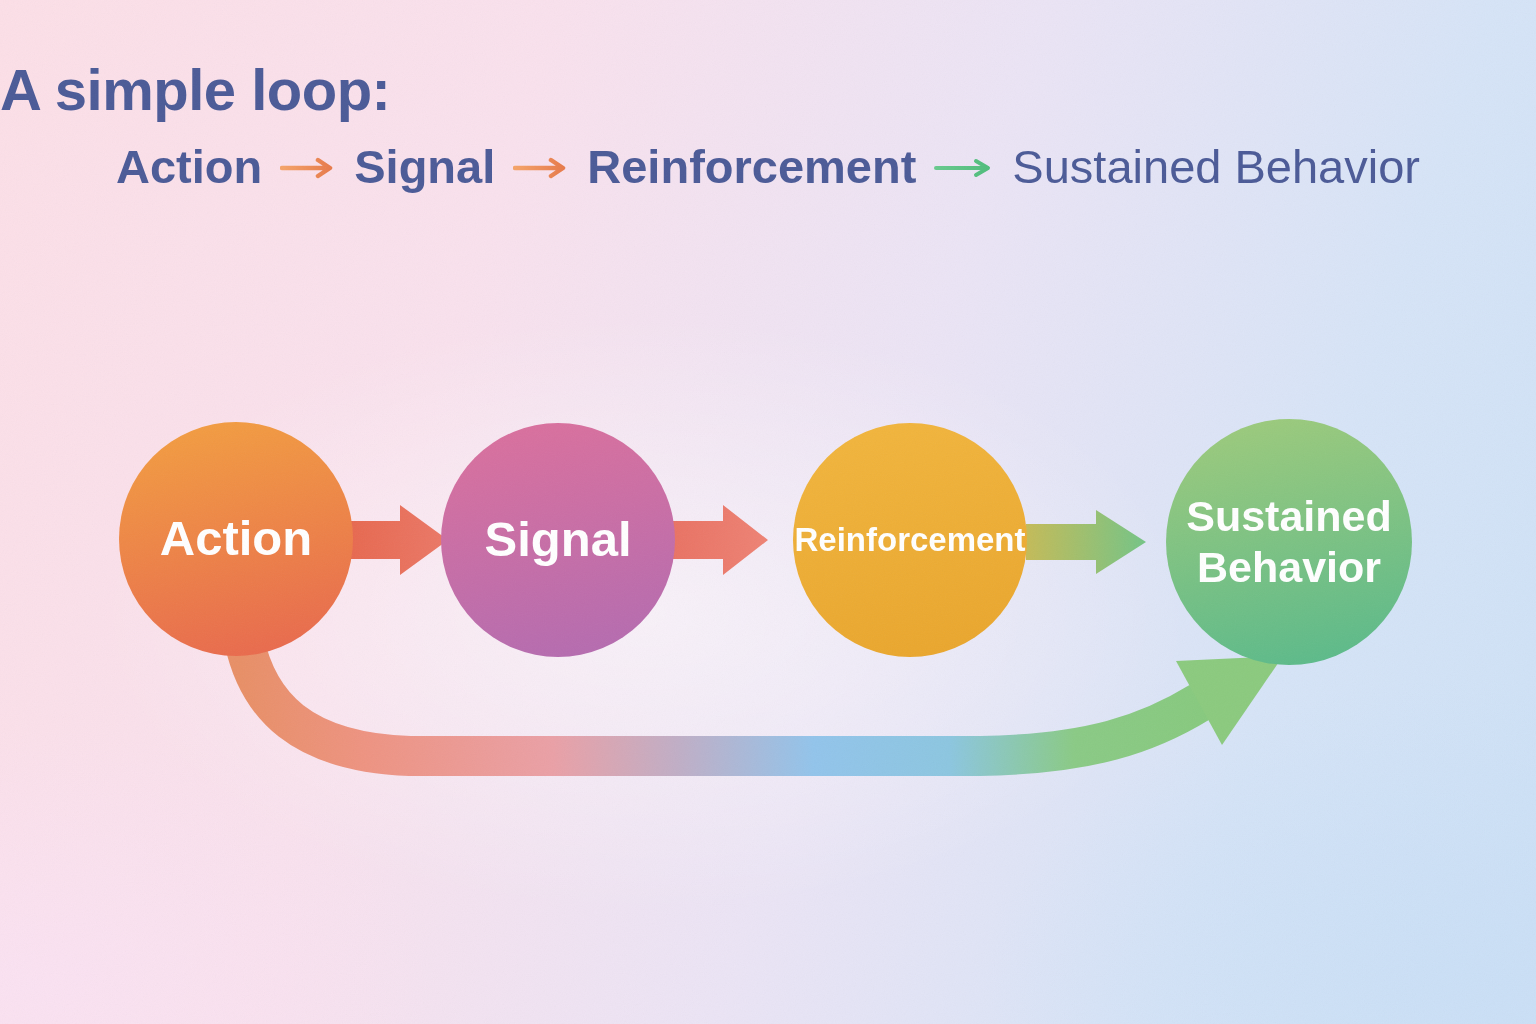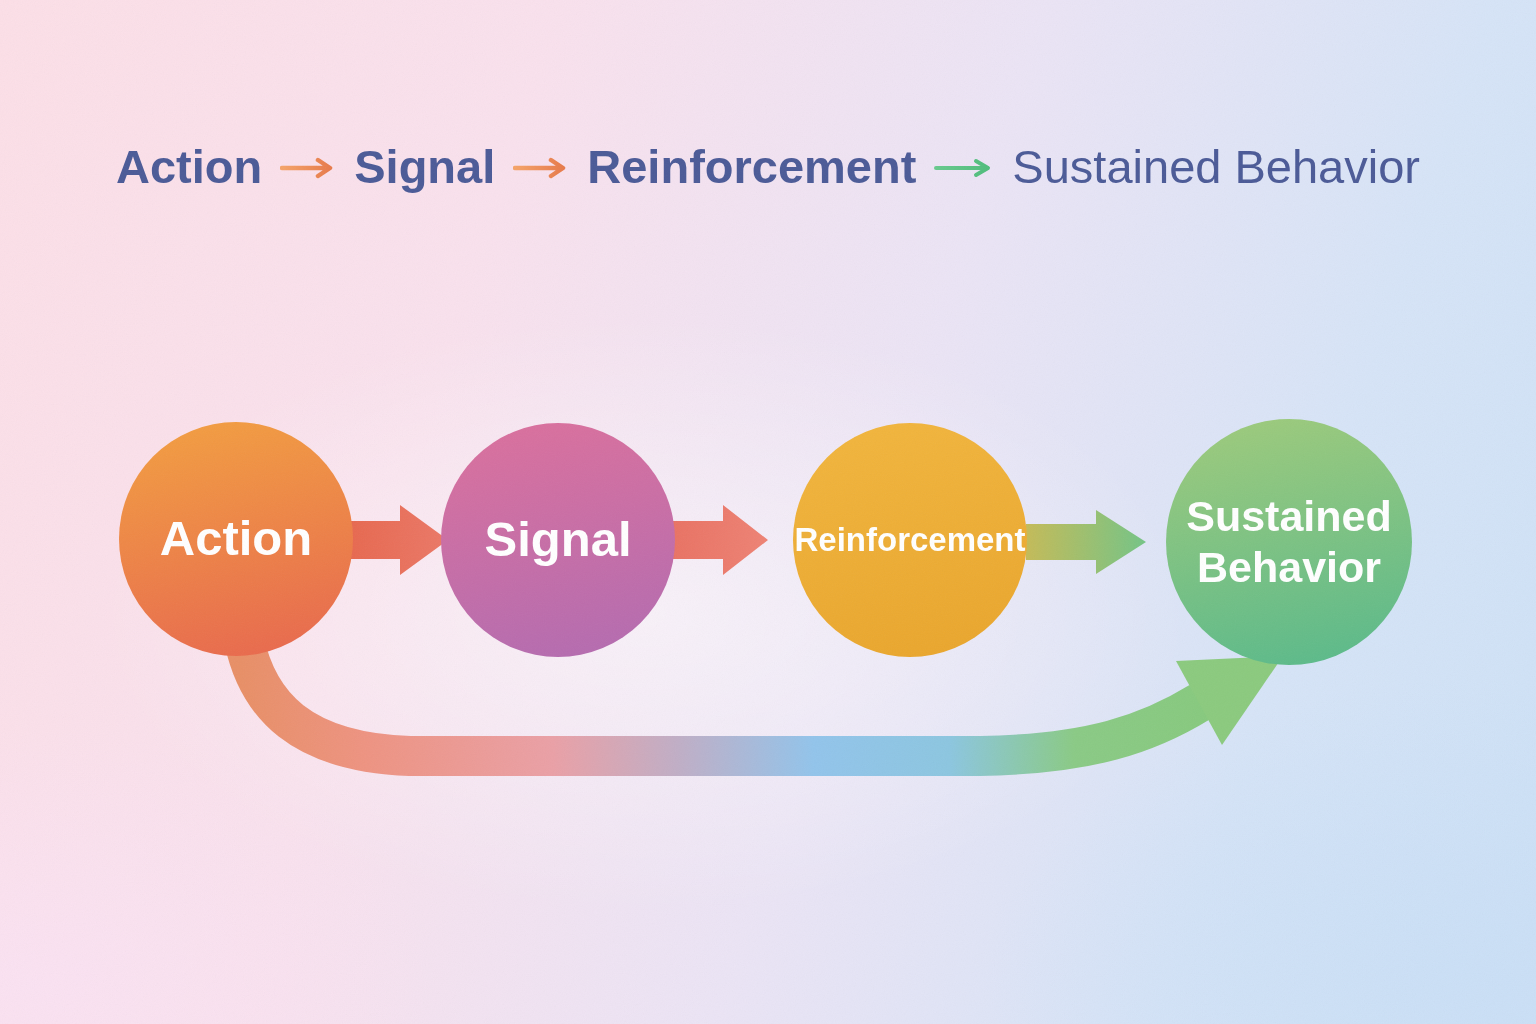--- a/index.html
+++ b/index.html
@@ -92,20 +92,21 @@
   <div class="node node-signal" style="--g1: #dc709c; --g2: #b26bb1; color: rgb(255, 255, 255);">
     <span>Signal</span>
   </div>
   <div class="node node-reinforcement" style="--g1: #f2b63e; --g2: #e9a52c; color: rgb(255, 255, 255);">
     <span>Reinforcement</span>
   </div>
   <div class="node node-sustained" style="--g1: #a0cb7b; --g2: #57b98b; color: rgb(255, 255, 255);">
     <span>Sustained Behavior</span>
   </div>
 
+  <h1 class="title" style="color: rgb(75, 90, 151);">A simple loop:</h1>
 
   <div class="equation" style="color: rgb(75, 90, 151);">
     <span class="term bold">Action</span>
     <svg width="56" height="26" viewBox="0 0 56 26">
       <defs>
           <linearGradient id="ga1" x1="0" y1="0" x2="1" y2="0">
         <stop offset="0" style="stop-color: rgb(245, 163, 104);"></stop>
         <stop offset="1" style="stop-color: rgb(232, 123, 75);"></stop>
       </linearGradient>
         </defs>

